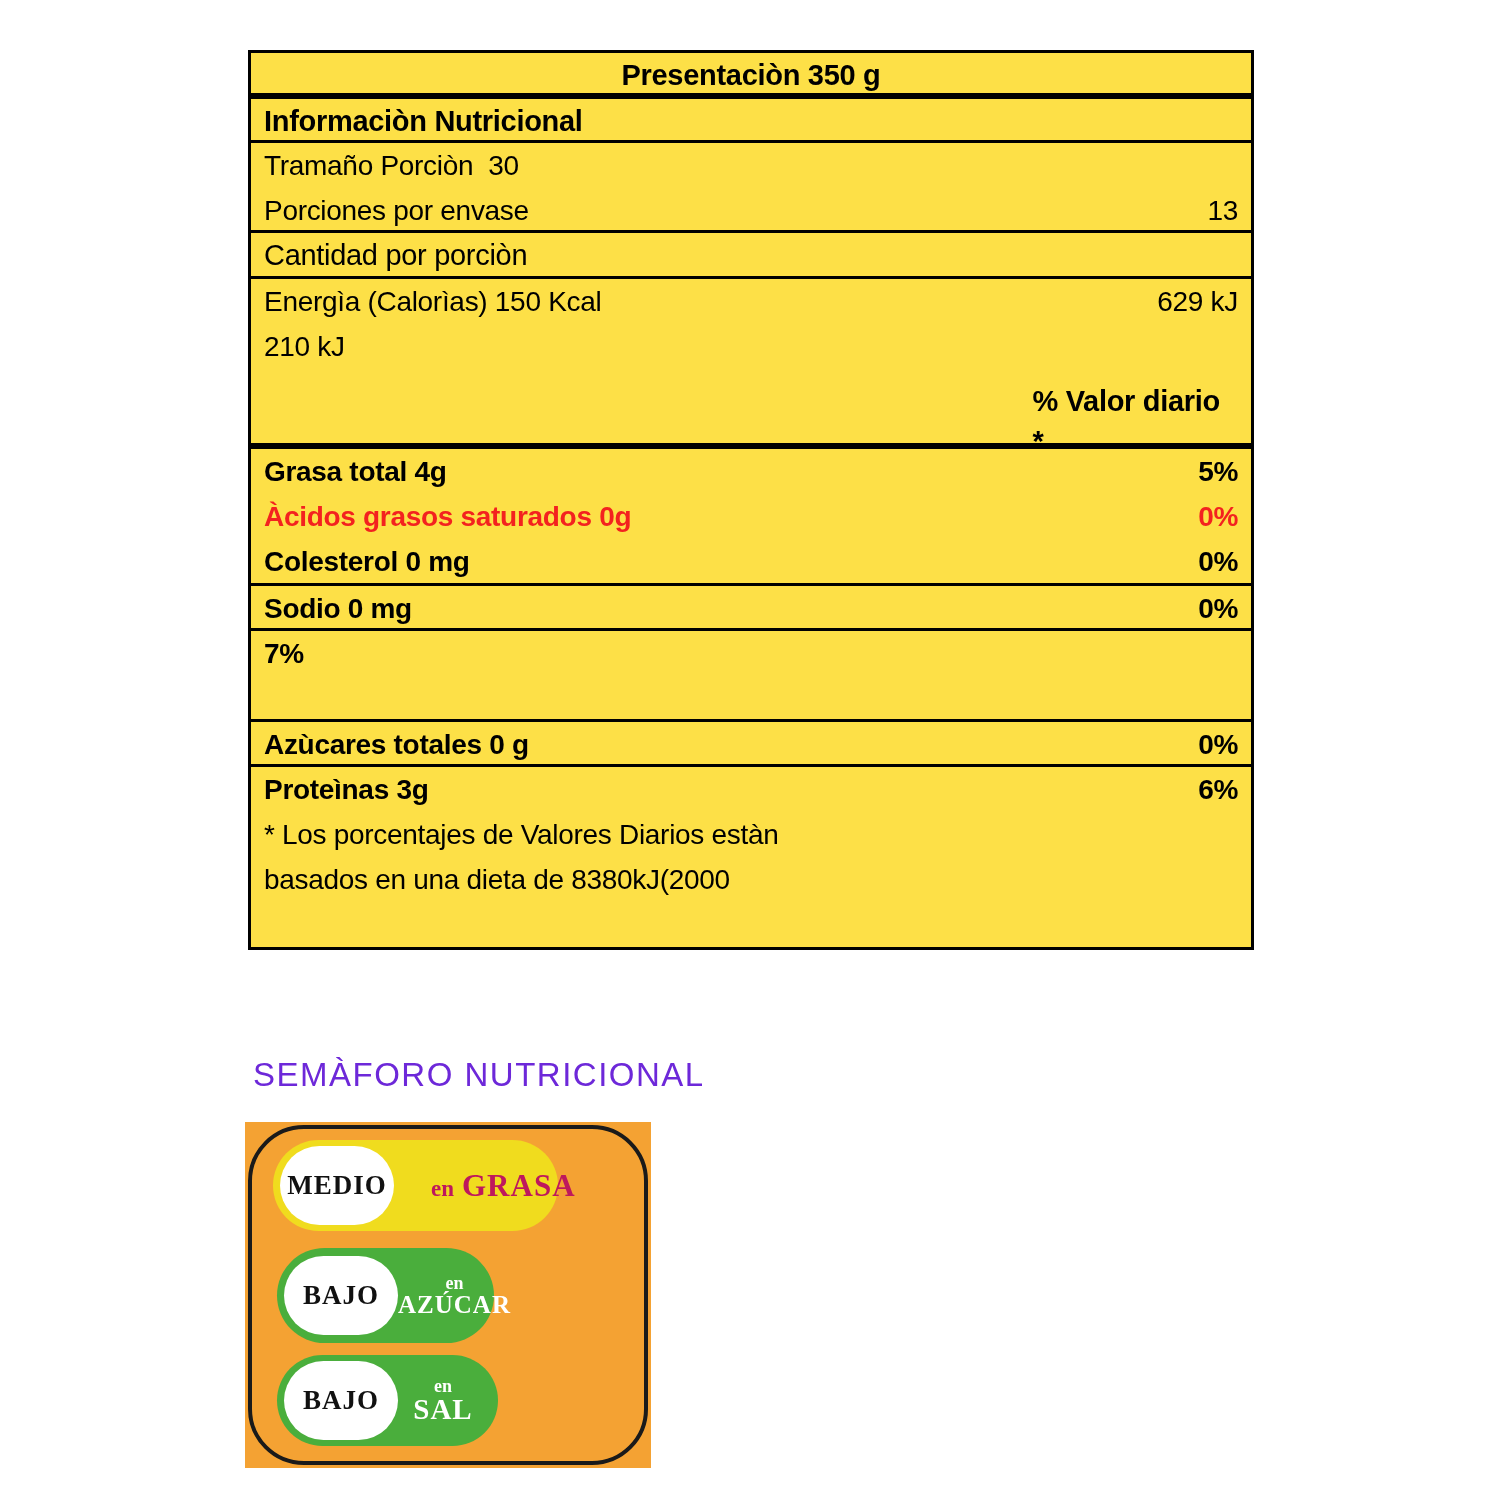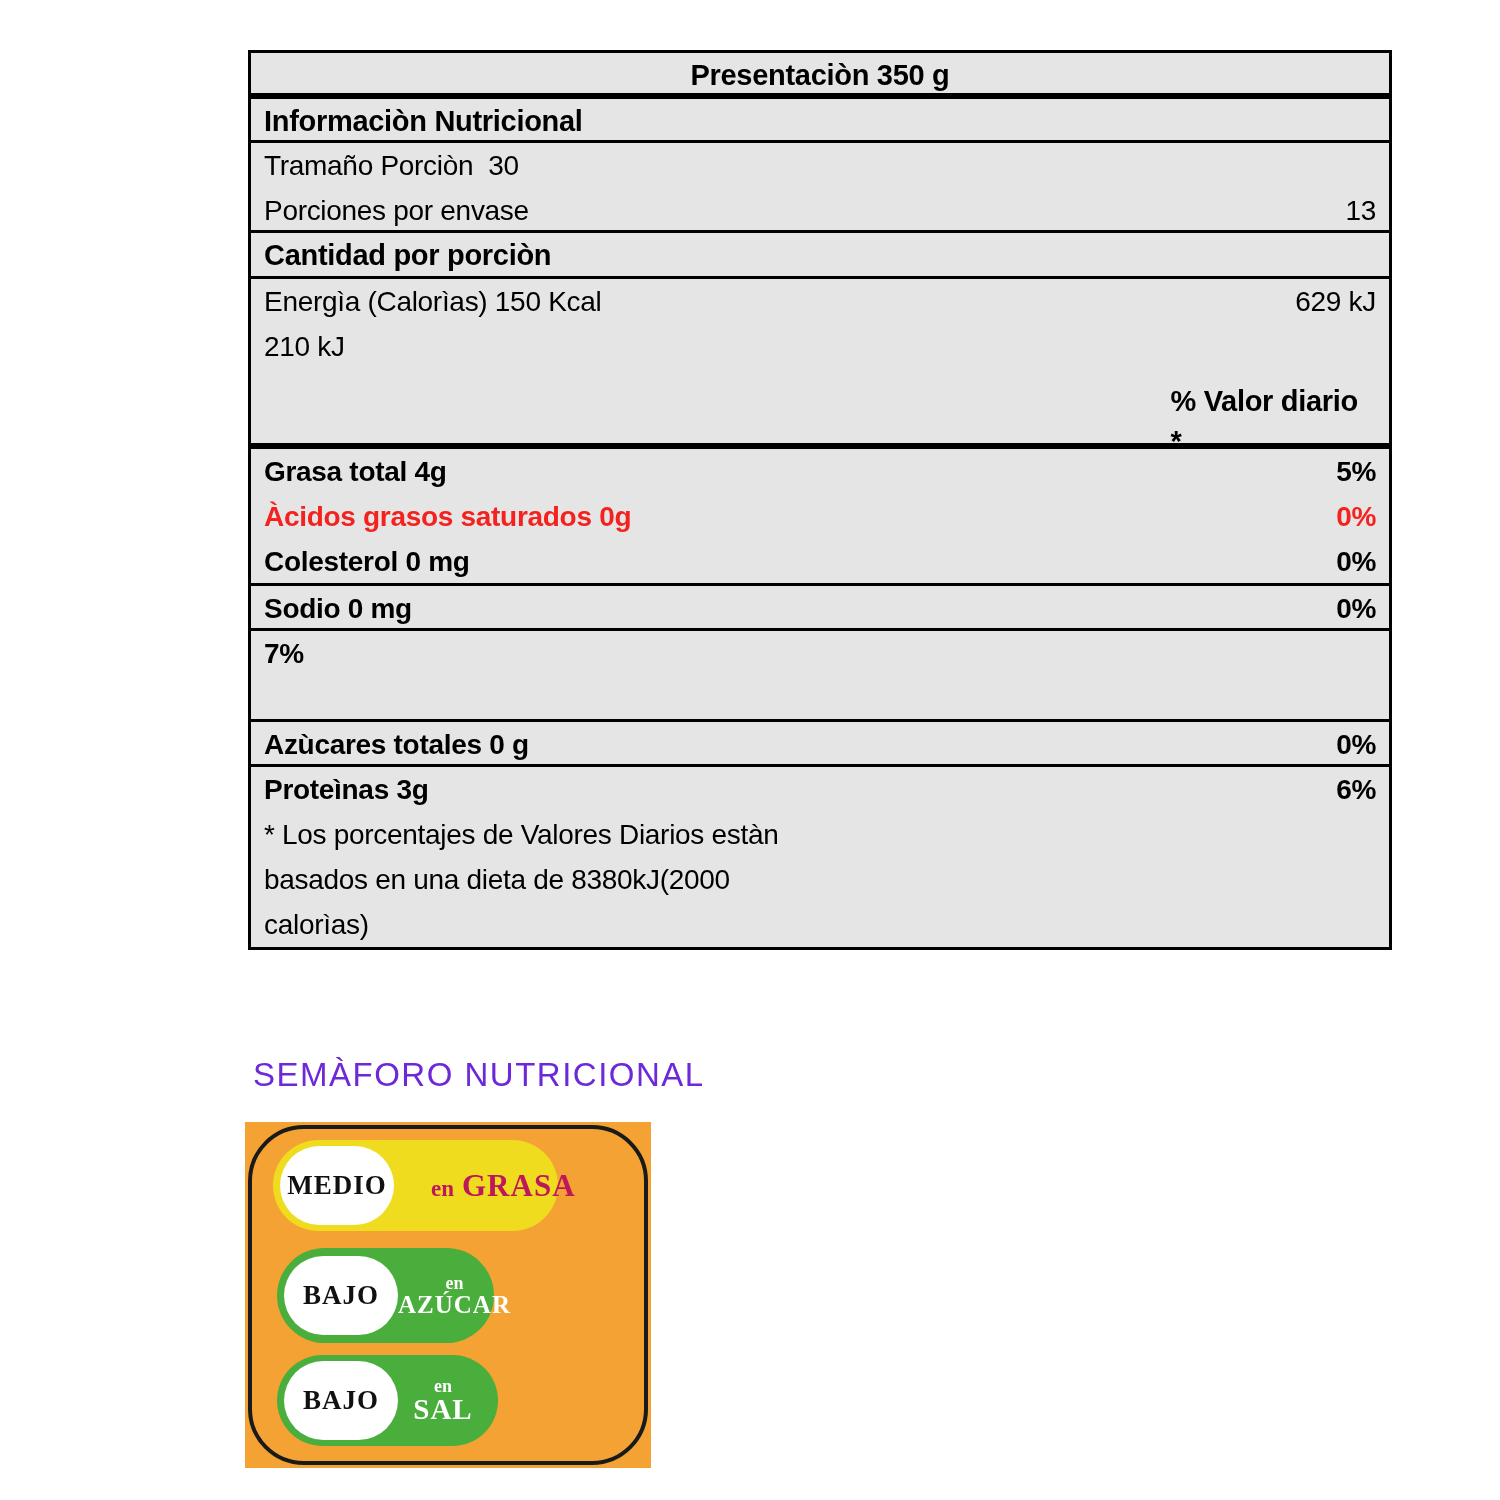--- a/index.html
+++ b/index.html
@@ -9,36 +9,36 @@
     position: relative;
     width: 1500px; height: 1500px;
     background: #ffffff;
     overflow: hidden;
   }
 
   
   .ntable {
     position: absolute;
     left: 248px; top: 50px;
-    width: 1144px;
+    width: 1006px;
     border: 3px solid #000;
-    background: #e5e5e5;
+    background: #fde047;
     font-size: 28px;
     letter-spacing: -0.3px;
     line-height: 45px;
   }
   .block { border-bottom: 3px solid #000; padding: 0 13px; }
   .block:last-child { border-bottom: none; }
   .block.thick { border-bottom-width: 6px; }
   .row-line { display: flex; justify-content: space-between; align-items: baseline; }
   .b-title { height: 46px; text-align: center; font-weight: 700; font-size: 29px; }
   .b-info { height: 44px; font-weight: 700; font-size: 29px; }
   .b-serving { height: 90px; }
   .b-serving .line1 { white-space: pre-wrap; }
-  .b-amount { height: 46px; font-weight: 700; font-size: 29px; }
+  .b-amount { height: 46px; font-weight: 400; font-size: 29px; }
   .b-energy { height: 170px; }
   .b-grasa { height: 137px; }
   .b-sodio { height: 45px; }
   .b-carbs { height: 91px; }
   .b-azucar { height: 45px; }
   .b-protein { height: 180px; }
   .nut-label { font-weight: 700; }
   .nut-value { font-weight: 700; }
   .plain { font-weight: 400; }
   .dv-wrap { display: flex; justify-content: flex-end; margin-top: 10px; }
@@ -175,21 +175,20 @@
     </div>
 
     <div class="block b-protein">
       <div class="row-line">
         <span class="nut-label">Proteìnas 3g</span>
         <span class="nut-value">6%</span>
       </div>
       <div class="footnote">
         <div>* Los porcentajes de Valores Diarios estàn</div>
         <div>basados en una dieta de 8380kJ(2000</div>
-        <div>calorìas)</div>
       </div>
     </div>
 
   </div>
 
   <div class="sem-heading">SEMÀFORO NUTRICIONAL</div>
 
   <div class="sem-panel" style="background-color: rgb(244, 162, 51);">
     <div class="sem-border"></div>
 

